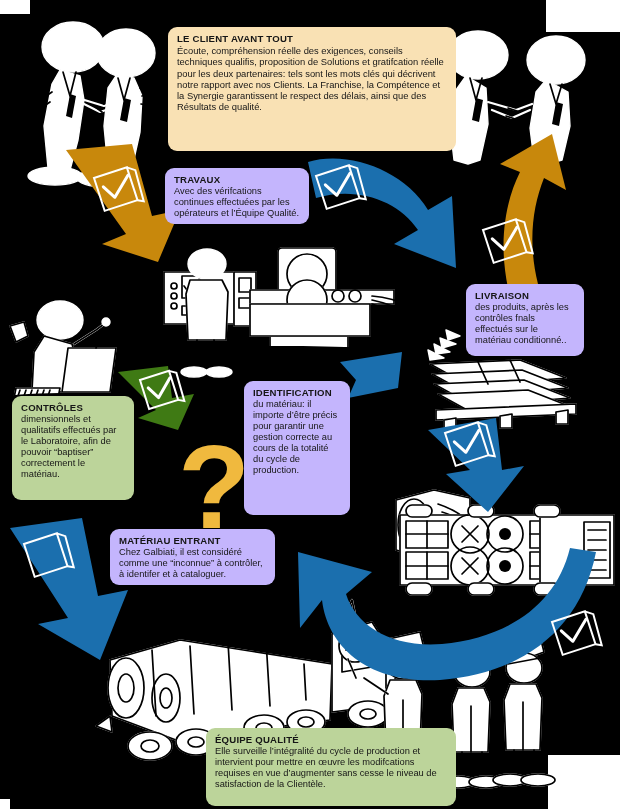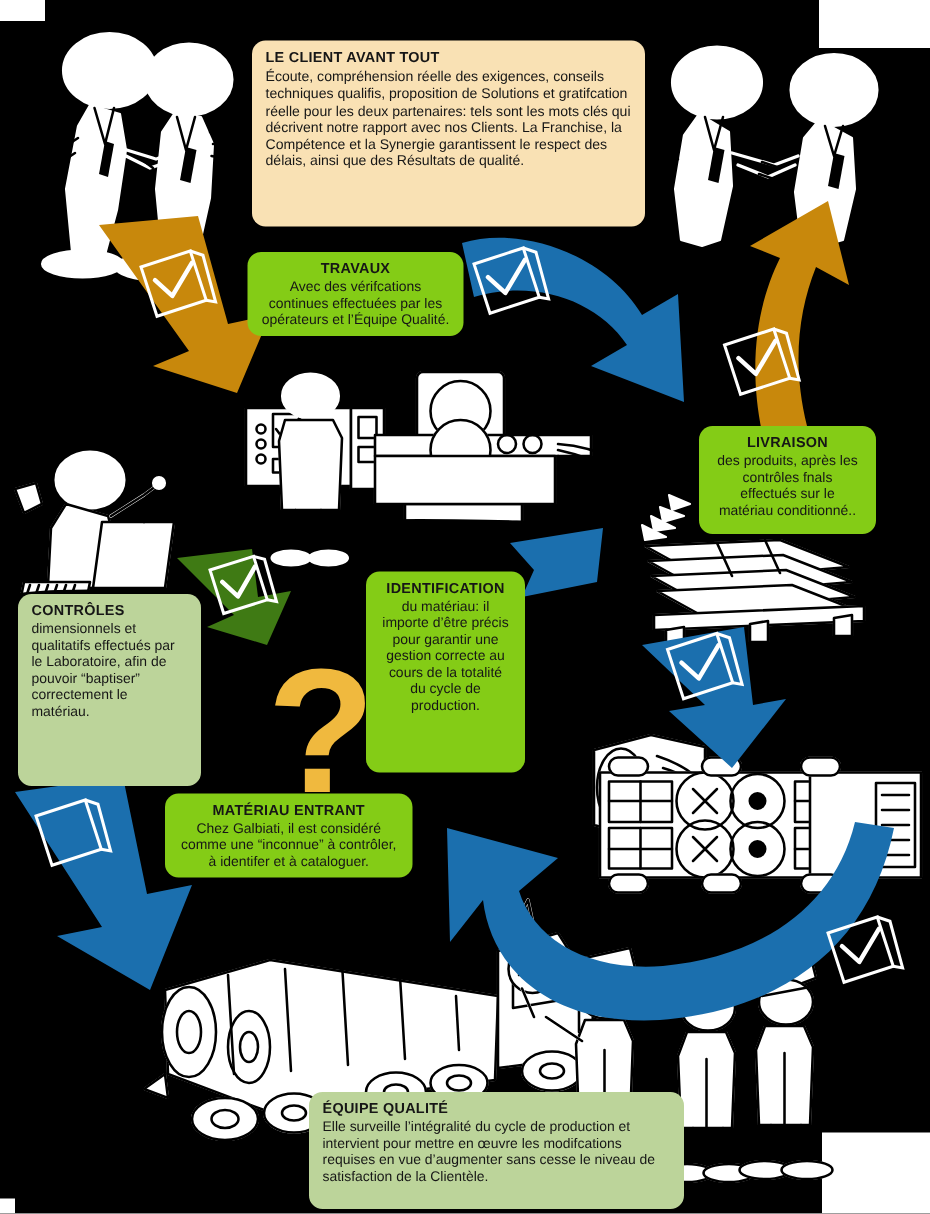--- a/index.html
+++ b/index.html
@@ -32,27 +32,27 @@
   }
   .callout .ttl{
     font-weight:bold;
     font-size:9.6px;
     letter-spacing:.2px;
     display:block;
     margin-bottom:1px;
   }
   .callout .bdy{display:block;}
   .c-cream{background:#f9e1b4;}
-  .c-blue {background:#84cc16;text-align:center;}
+  .c-blue {background:#c4b5fd;}
   .c-green{background:#bcd49a;}
 
-  #box-client      {left:168px;top:27px;width:262px;height:124px;font-size:9.4px;}
+  #box-client      {left:168px;top:27px;width:288px;height:124px;font-size:9.4px;}
   #box-travaux     {left:165px;top:168px;width:144px;height:56px;}
   #box-livraison   {left:466px;top:284px;width:118px;height:72px;}
-  #box-controles   {left:12px;top:396px;width:122px;height:128px;}
+  #box-controles   {left:12px;top:396px;width:122px;height:104px;}
   #box-identification{left:244px;top:381px;width:106px;height:134px;}
   #box-materiau    {left:110px;top:529px;width:165px;height:56px;}
   #box-equipe      {left:206px;top:728px;width:250px;height:78px;}
 
   
   .layer{position:absolute;left:0;top:0;width:620px;height:809px;}
   #art-layer{z-index:10;}
   #arrow-layer{z-index:20;}
   #check-layer{z-index:30;}
 

